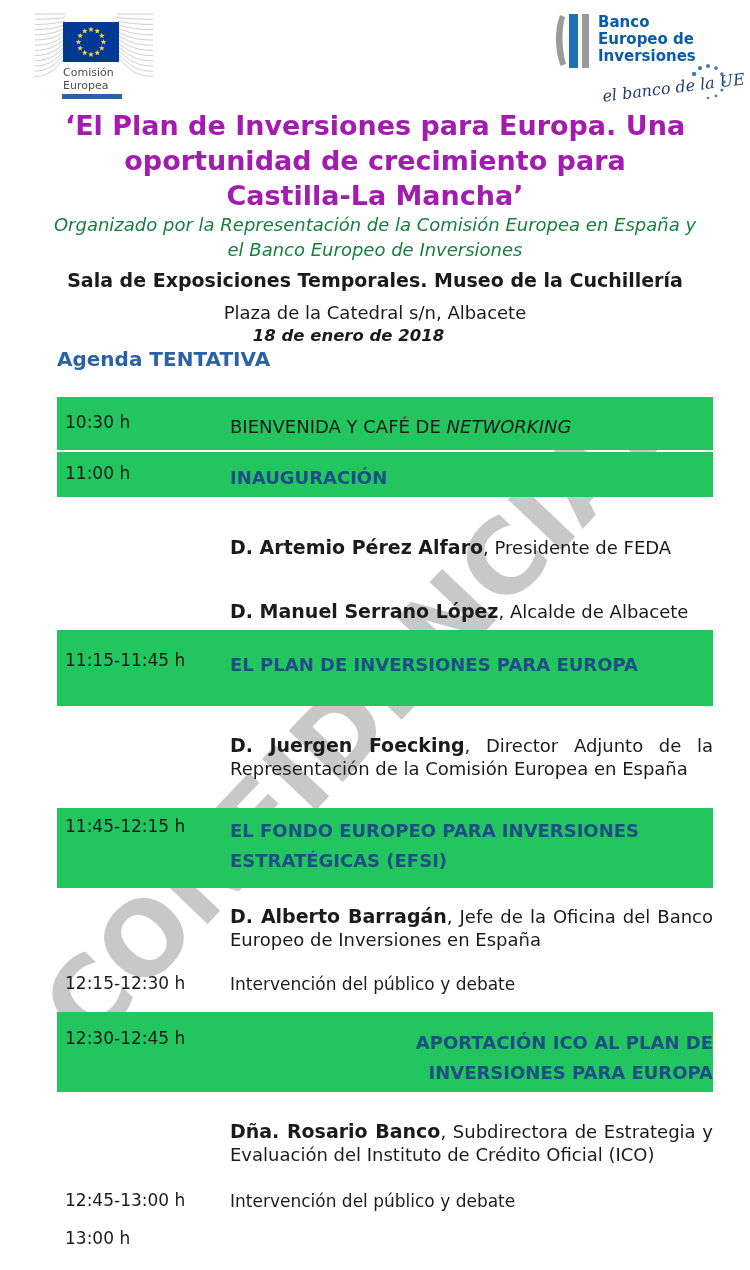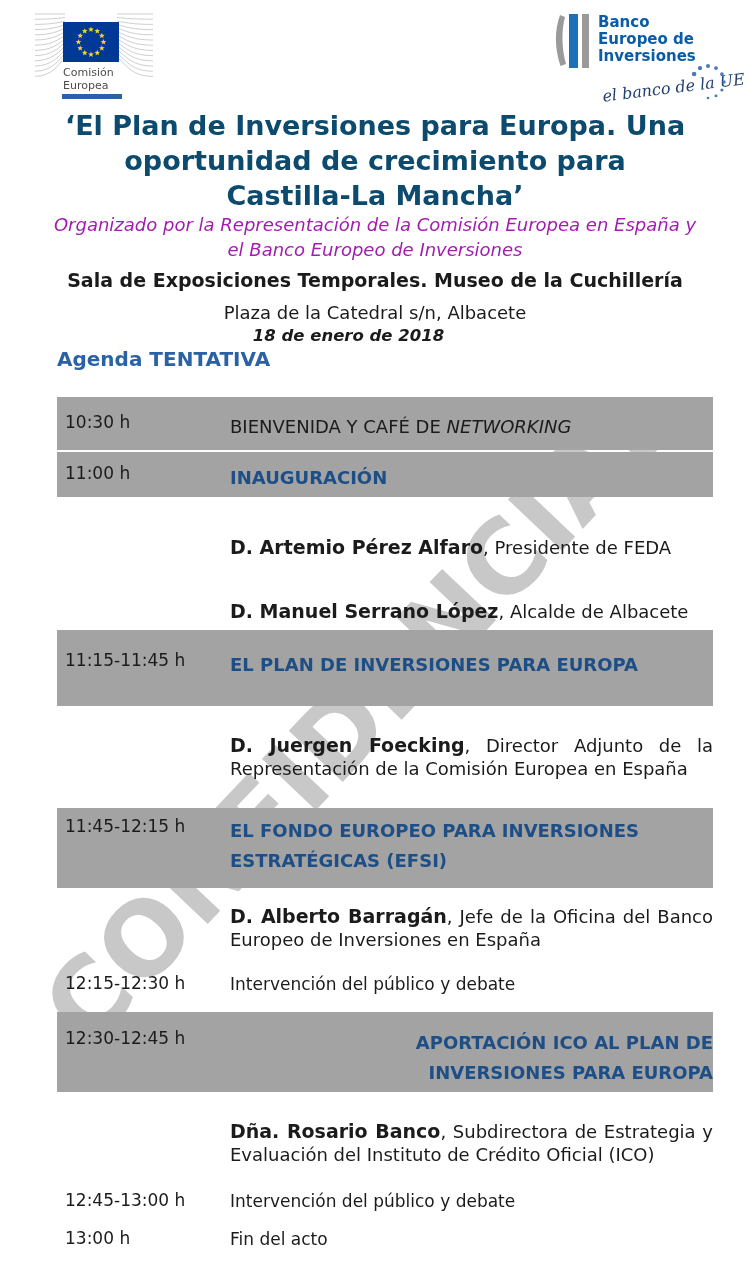--- a/index.html
+++ b/index.html
@@ -27,34 +27,34 @@
   #eib-tagline {
     position:absolute; left:50px; top:66px; transform:rotate(-7deg);
     font-family:"DejaVu Serif","Liberation Serif",serif; font-style:italic; font-size:16px; color:#22406f;
     white-space:nowrap;
   }
   #eib-stars { position:absolute; left:138px; top:44px; }
 
   
   #title {
     position:absolute; top:108px; left:0; width:750px; text-align:center;
-    font-size:27px; line-height:35px; font-weight:bold; color:#0c4a6e; white-space:pre-line; z-index:3;
+    font-size:27px; line-height:35px; font-weight:bold; color:#a21caf; white-space:pre-line; z-index:3;
   }
   #subtitle {
     position:absolute; top:212px; left:0; width:750px; text-align:center;
-    font-size:18px; line-height:25px; font-style:italic; color:#a21caf; white-space:pre-line; z-index:3;
+    font-size:18px; line-height:25px; font-style:italic; color:#15803d; white-space:pre-line; z-index:3;
   }
   #venue-hall { position:absolute; top:269px; left:0; width:750px; text-align:center; font-size:19px; font-weight:bold; z-index:3; }
   #venue-address { position:absolute; top:302px; left:0; width:750px; text-align:center; font-size:18px; z-index:3; }
   #venue-date { position:absolute; top:326px; left:0; width:697px; text-align:center; font-size:16.5px; font-weight:bold; font-style:italic; z-index:3; }
   #agenda-label { position:absolute; top:347px; left:57px; font-size:20px; font-weight:bold; color:#2b62a6; z-index:3; }
 
   
   .row { position:absolute; left:57px; width:656px; z-index:2; box-sizing:border-box; }
-  .row.band { background:#a3a3a3; }
+  .row.band { background:#22c55e; }
   .time { position:absolute; left:8px; top:0; font-size:17px; color:#1b1b1b; }
   .content { margin-left:173px; font-size:18px; line-height:23px; color:#1b1b1b; }
   .band .content { line-height:30px; }
   .heading .content { color:#1d4e86; font-weight:bold; white-space:pre-line; }
   .speaker .bold { font-weight:bold; font-size:19px; }
   .plain .content { font-size:17px; }
   .justify { text-align:justify; }
 </style>
 </head>
 <body>
@@ -188,15 +188,14 @@
     </div>
     <div class="row speaker" style="top: 1120px;">
       <div class="content justify"><span class="bold">Dña. Rosario Banco</span>, Subdirectora de Estrategia y Evaluación del Instituto de Crédito Oficial (ICO)</div>
     </div>
     <div class="row plain" style="top: 1190px;">
       <div class="time" style="top: 0px;">12:45-13:00 h</div>
       <div class="content">Intervención del público y debate</div>
     </div>
     <div class="row plain" style="top: 1228px;">
       <div class="time" style="top: 0px;">13:00 h</div>
-      <div class="content">Fin del acto</div>
     </div>
   </div>
 
 </body></html>

